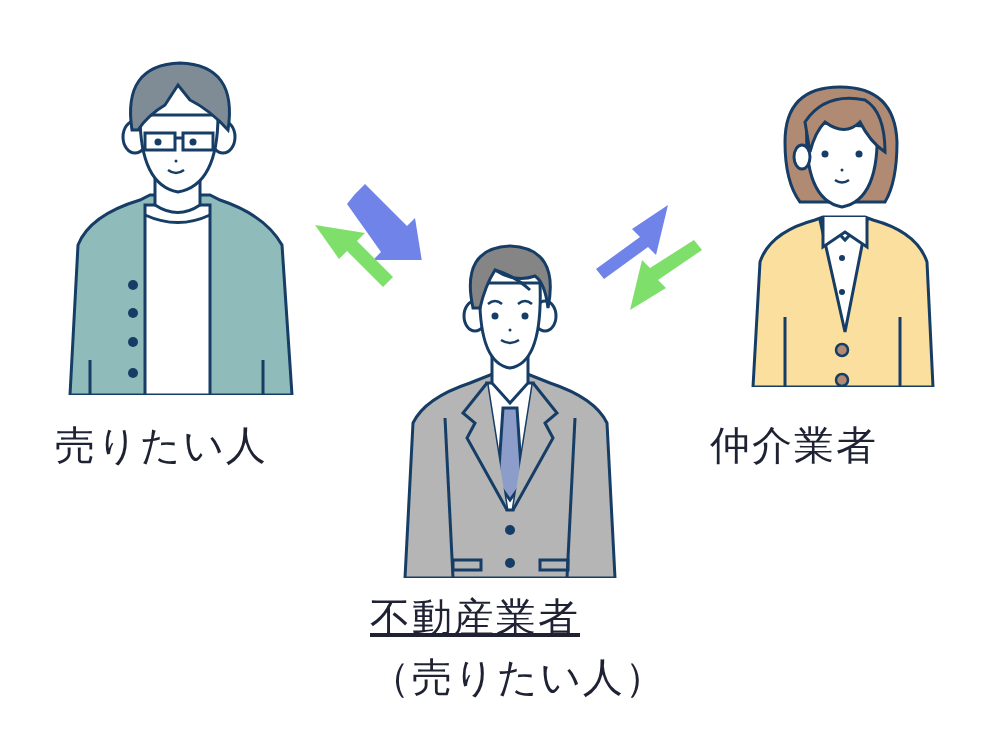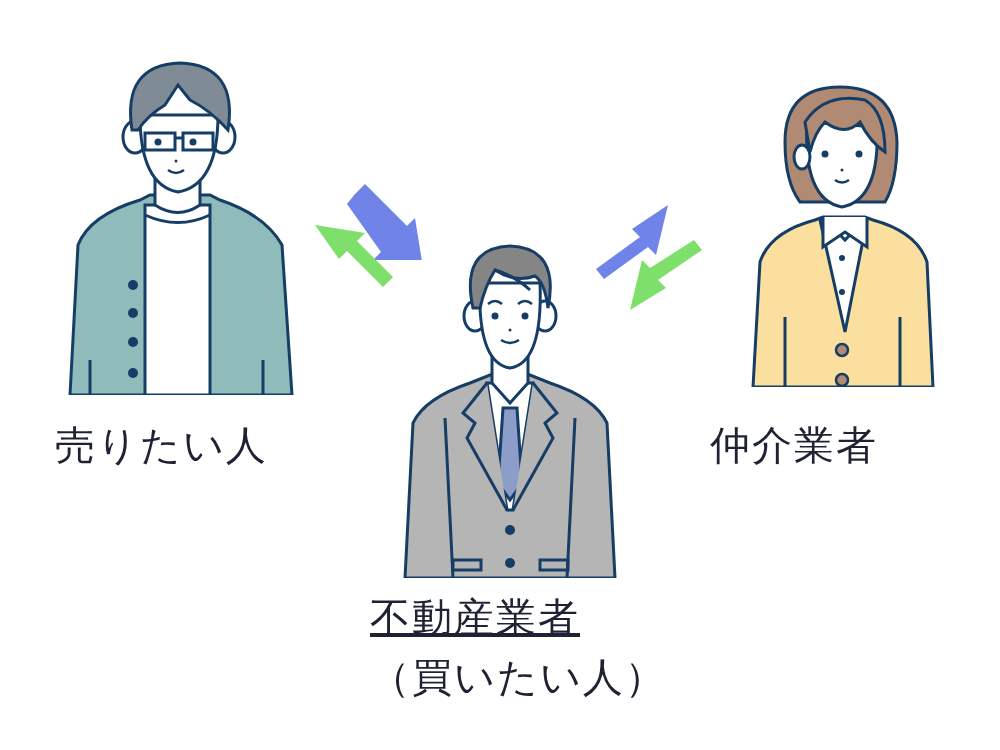--- a/index.html
+++ b/index.html
@@ -130,13 +130,13 @@
 </div>
 <div class="fig" style="left:630px;top:240px;width:80px;height:75px;">
   <svg width="80" height="75" viewBox="0 0 80 75">
     <polygon points="0,70 12,20 20,28 64,0 72,10 28,40 36,48" fill="#7ee06a"></polygon>
   </svg>
 </div>
 
 <div class="label" style="left:55px;top:418px;width:260px;">売りたい人</div>
 <div class="label" style="left:710px;top:418px;width:260px;">仲介業者</div>
 <div class="label" style="left:370px;top:590px;width:280px;text-decoration:underline;">不動産業者</div>
-<div class="label" style="left:370px;top:650px;width:280px;">（買いたい人）</div>
+<div class="label" style="left:370px;top:650px;width:280px;">（売りたい人）</div>
 
 </body></html>

